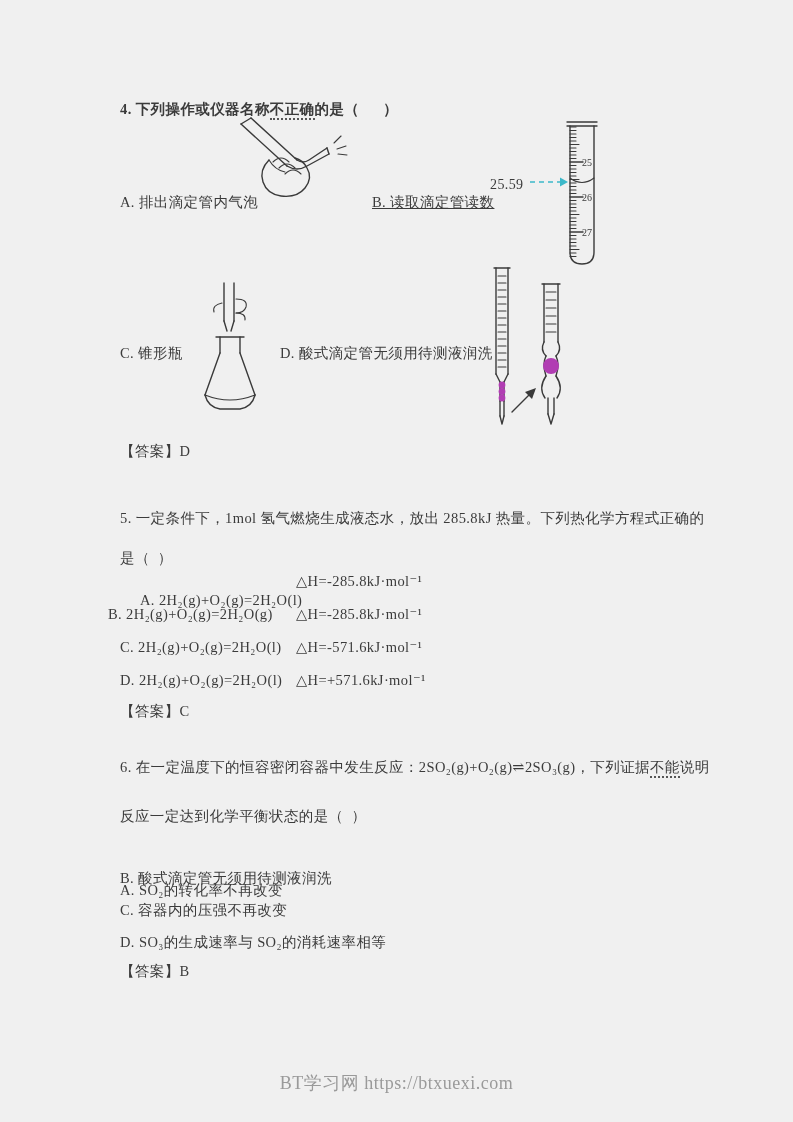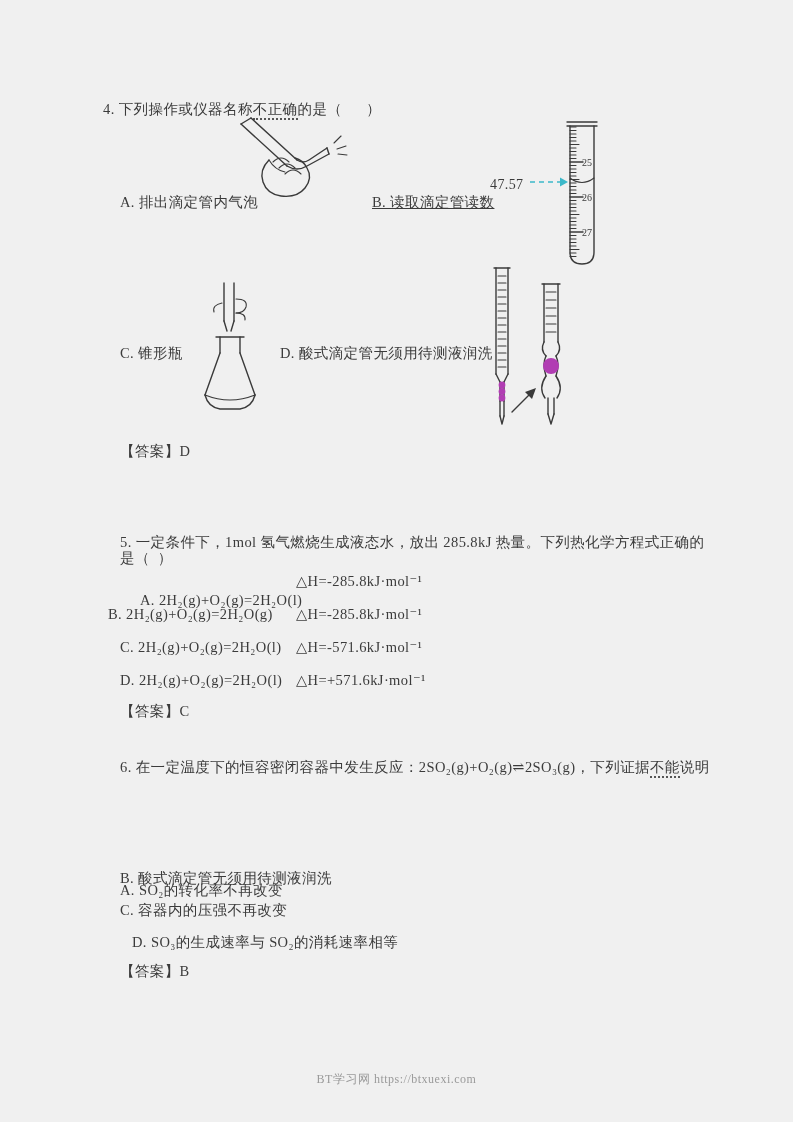--- a/index.html
+++ b/index.html
@@ -19,29 +19,29 @@
     white-space:pre;
     line-height:1.4;
   }
   .emph { border-bottom:2px dotted #555; padding-bottom:1px; }
   .fig { position:absolute; }
   svg { overflow:visible; display:block; }
   .line-art { stroke:#3a3a3a; stroke-width:1.4; fill:none; stroke-linecap:round; stroke-linejoin:round; }
   .thin { stroke-width:1.1; }
   .footer {
     position:absolute; left:0; top:1071px; width:100%;
-    text-align:center; color:#9a9a9a; font-size:12px; letter-spacing:0.5px;
+    text-align:center; color:#9a9a9a; font-size:18px; letter-spacing:0.5px;
   }
 </style>
 </head>
 <body>
 
 <div class="page">
 
-  <div class="t" style="left:103px; top:99px;"><span>4. 下列操作或仪器名称</span><span class="emph">不正确</span><span>的是（      ）</span></div>
+  <div class="t" style="left:120px; top:99px;font-weight:bold;"><span>4. 下列操作或仪器名称</span><span class="emph">不正确</span><span>的是（      ）</span></div>
 
   <svg class="fig" style="left:213px; top:116px;" width="145" height="94" viewBox="0 0 145 94">
     <g class="line-art">
       <path d="M28 8 L74 50"></path>
       <path d="M38 2 L84 44"></path>
       <path d="M28 8 L38 2"></path>
       <path d="M74 50 Q84 56 94 50 L116 38"></path>
       <path d="M84 44 Q90 48 96 44 L114 32"></path>
       <path d="M116 38 L114 32"></path>
       <path class="thin" d="M121 27 l7 -7"></path>
@@ -51,21 +51,21 @@
       <path class="thin" d="M60 46 q8 -8 16 0"></path>
       <path class="thin" d="M66 52 q8 -8 16 0"></path>
       <path class="thin" d="M72 58 q8 -8 16 0"></path>
       <path class="thin" d="M56 44 q6 10 16 12"></path>
     </g>
   </svg>
 
   <div class="t" style="left:120px; top:192px;">A. 排出滴定管内气泡</div>
   <div class="t" style="left:372px; top:192px;text-decoration:underline;">B. 读取滴定管读数</div>
 
-  <div class="t" style="left:490px; top:175px; font-size:14px;">47.57</div>
+  <div class="t" style="left:490px; top:175px; font-size:14px;">25.59</div>
 
   <svg class="fig" style="left:528px; top:120px;" width="94" height="152" viewBox="0 0 94 152">
     <line x1="2" y1="62" x2="32" y2="62" stroke="#3bb8c9" stroke-width="1.4" stroke-dasharray="5 4"></line>
     <polygon points="40,62 32,57.5 32,66.5" fill="#3bb8c9"></polygon>
     <g class="line-art">
       <path d="M42 6 V132 Q42 144 54 144 Q66 144 66 132 V6"></path>
       <path d="M39 6 H69"></path>
       <path d="M39 2 H69"></path>
       <path class="thin" d="M42 7h6M42 10.5h6M42 14h6M42 17.5h6M42 21h6M42 28h6M42 31.5h6M42 35h6M42 38.5h6M42 45.5h6M42 49h6M42 52.5h6M42 56h6M42 63h6M42 66.5h6M42 70h6M42 73.5h6M42 80.5h6M42 84h6M42 87.5h6M42 91h6M42 98h6M42 101.5h6M42 105h6M42 108.5h6M42 115.5h6M42 119h6M42 122.5h6M42 126h6M42 133h6M42 136.5h6"></path>
       <path class="thin" d="M42 24.5h9M42 59.5h9M42 94.5h9M42 129.5h9"></path>
@@ -134,41 +134,42 @@
     <g>
       <circle cx="30" cy="121" r="3.4" fill="#b13db3"></circle>
       <circle cx="30" cy="127.5" r="3.4" fill="#b13db3"></circle>
       <circle cx="30" cy="134" r="3.4" fill="#b13db3"></circle>
     </g>
     <circle cx="79" cy="102" r="8" fill="#b13db3"></circle>
   </svg>
 
   <div class="t" style="left:120px; top:441px;">【答案】D</div>
 
-  <div class="t" style="left:120px; top:532px;">5. 一定条件下，1mol 氢气燃烧生成液态水，放出 285.8kJ 热量。下列热化学方程式正确的</div>
+  <div class="t" style="left:120px; top:508px;">5. 一定条件下，1mol 氢气燃烧生成液态水，放出 285.8kJ 热量。下列热化学方程式正确的</div>
   <div class="t" style="left:120px; top:548px;">是（  ）</div>
 
   <div class="t" style="left:120px; top:590px;margin-left:20px;">A. 2H₂(g)+O₂(g)=2H₂O(l)</div>
   <div class="t" style="left:296px; top:571px;">△H=-285.8kJ·mol⁻¹</div>
 
   <div class="t" style="left:108px; top:604px;">B. 2H₂(g)+O₂(g)=2H₂O(g)</div>
   <div class="t" style="left:296px; top:604px;">△H=-285.8kJ·mol⁻¹</div>
 
   <div class="t" style="left:120px; top:637px;">C. 2H₂(g)+O₂(g)=2H₂O(l)</div>
   <div class="t" style="left:296px; top:637px;">△H=-571.6kJ·mol⁻¹</div>
 
   <div class="t" style="left:120px; top:670px;">D. 2H₂(g)+O₂(g)=2H₂O(l)</div>
   <div class="t" style="left:296px; top:670px;">△H=+571.6kJ·mol⁻¹</div>
 
   <div class="t" style="left:120px; top:701px;">【答案】C</div>
 
   <div class="t" style="left:120px; top:757px;"><span>6. 在一定温度下的恒容密闭容器中发生反应：2SO₂(g)+O₂(g)⇌2SO₃(g)，下列证据</span><span class="emph">不能</span><span>说明</span></div>
+  <div class="t" style="left:120px; top:806px;">反应一定达到化学平衡状态的是（  ）</div>
 
   <div class="t" style="left:120px; top:880px;">A. SO₂的转化率不再改变</div>
   <div class="t" style="left:120px; top:868px;">B. 酸式滴定管无须用待测液润洗</div>
   <div class="t" style="left:120px; top:900px;">C. 容器内的压强不再改变</div>
-  <div class="t" style="left:120px; top:932px;margin-left:12px;">D. SO₃的生成速率与 SO₂的消耗速率相等</div>
+  <div class="t" style="left:120px; top:932px;">D. SO₃的生成速率与 SO₂的消耗速率相等</div>
 
   <div class="t" style="left:120px; top:961px;">【答案】B</div>
 
   <div class="footer">BT学习网 https://btxuexi.com</div>
 
 </div>
 
 </body></html>

